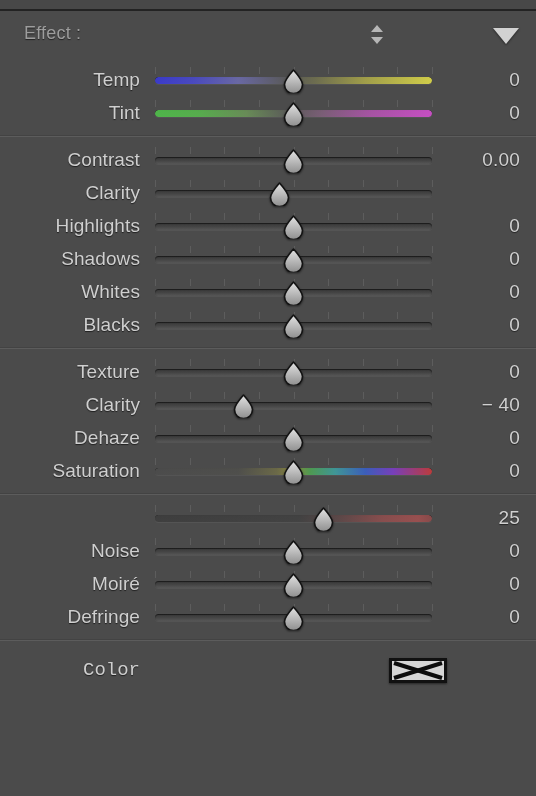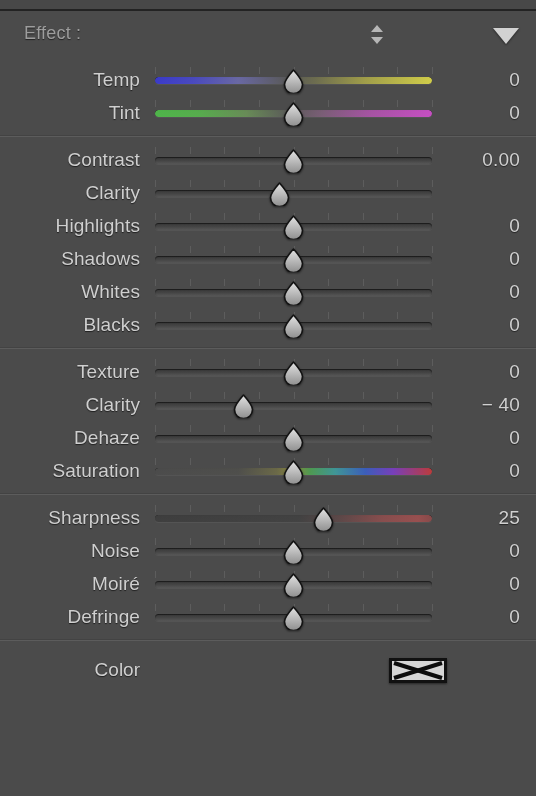--- a/index.html
+++ b/index.html
@@ -201,20 +201,21 @@
     color: #d0d0d0;
     letter-spacing: 0.2px;
     text-shadow: 0 1px 1px rgba(0,0,0,0.55);
     white-space: nowrap;
   }
 
   
   .color-row {
     position: relative;
     height: 56px;
+    font-family: Liberation Mono, monospace;
   }
   .color-row .label {
     position: absolute;
     left: 0;
     width: 140px;
     top: 18px;
     text-align: right;
     font-size: 19px;
     color: #cfcfcf;
     text-shadow: 0 1px 1px rgba(0,0,0,0.6);
@@ -621,21 +622,20 @@
                   <path d="M12.5 1 C12.5 1 21.5 11.2 21.5 15.6 A9 9 0 0 1 3.5 15.6 C3.5 11.2 12.5 1 12.5 1 Z" fill="url(#hg)" stroke="#131313" stroke-width="1.6" stroke-linejoin="round"></path>
                 </svg>
               </div>
             </div>
             <div class="value">0</div>
           </div>
         </div>
         <div class="divider"></div>
         <div class="group gap-top gap-bot">
           <div class="row">
-            <div class="label">Sharpness</div>
             <div class="slider">
               <div class="ticks">
                 <i style="left: 0%;"></i>
                 <i style="left: 12.5%;"></i>
                 <i style="left: 25%;"></i>
                 <i style="left: 37.5%;"></i>
                 <i style="left: 50%;"></i>
                 <i style="left: 62.5%;"></i>
                 <i style="left: 75%;"></i>
                 <i style="left: 87.5%;"></i>

